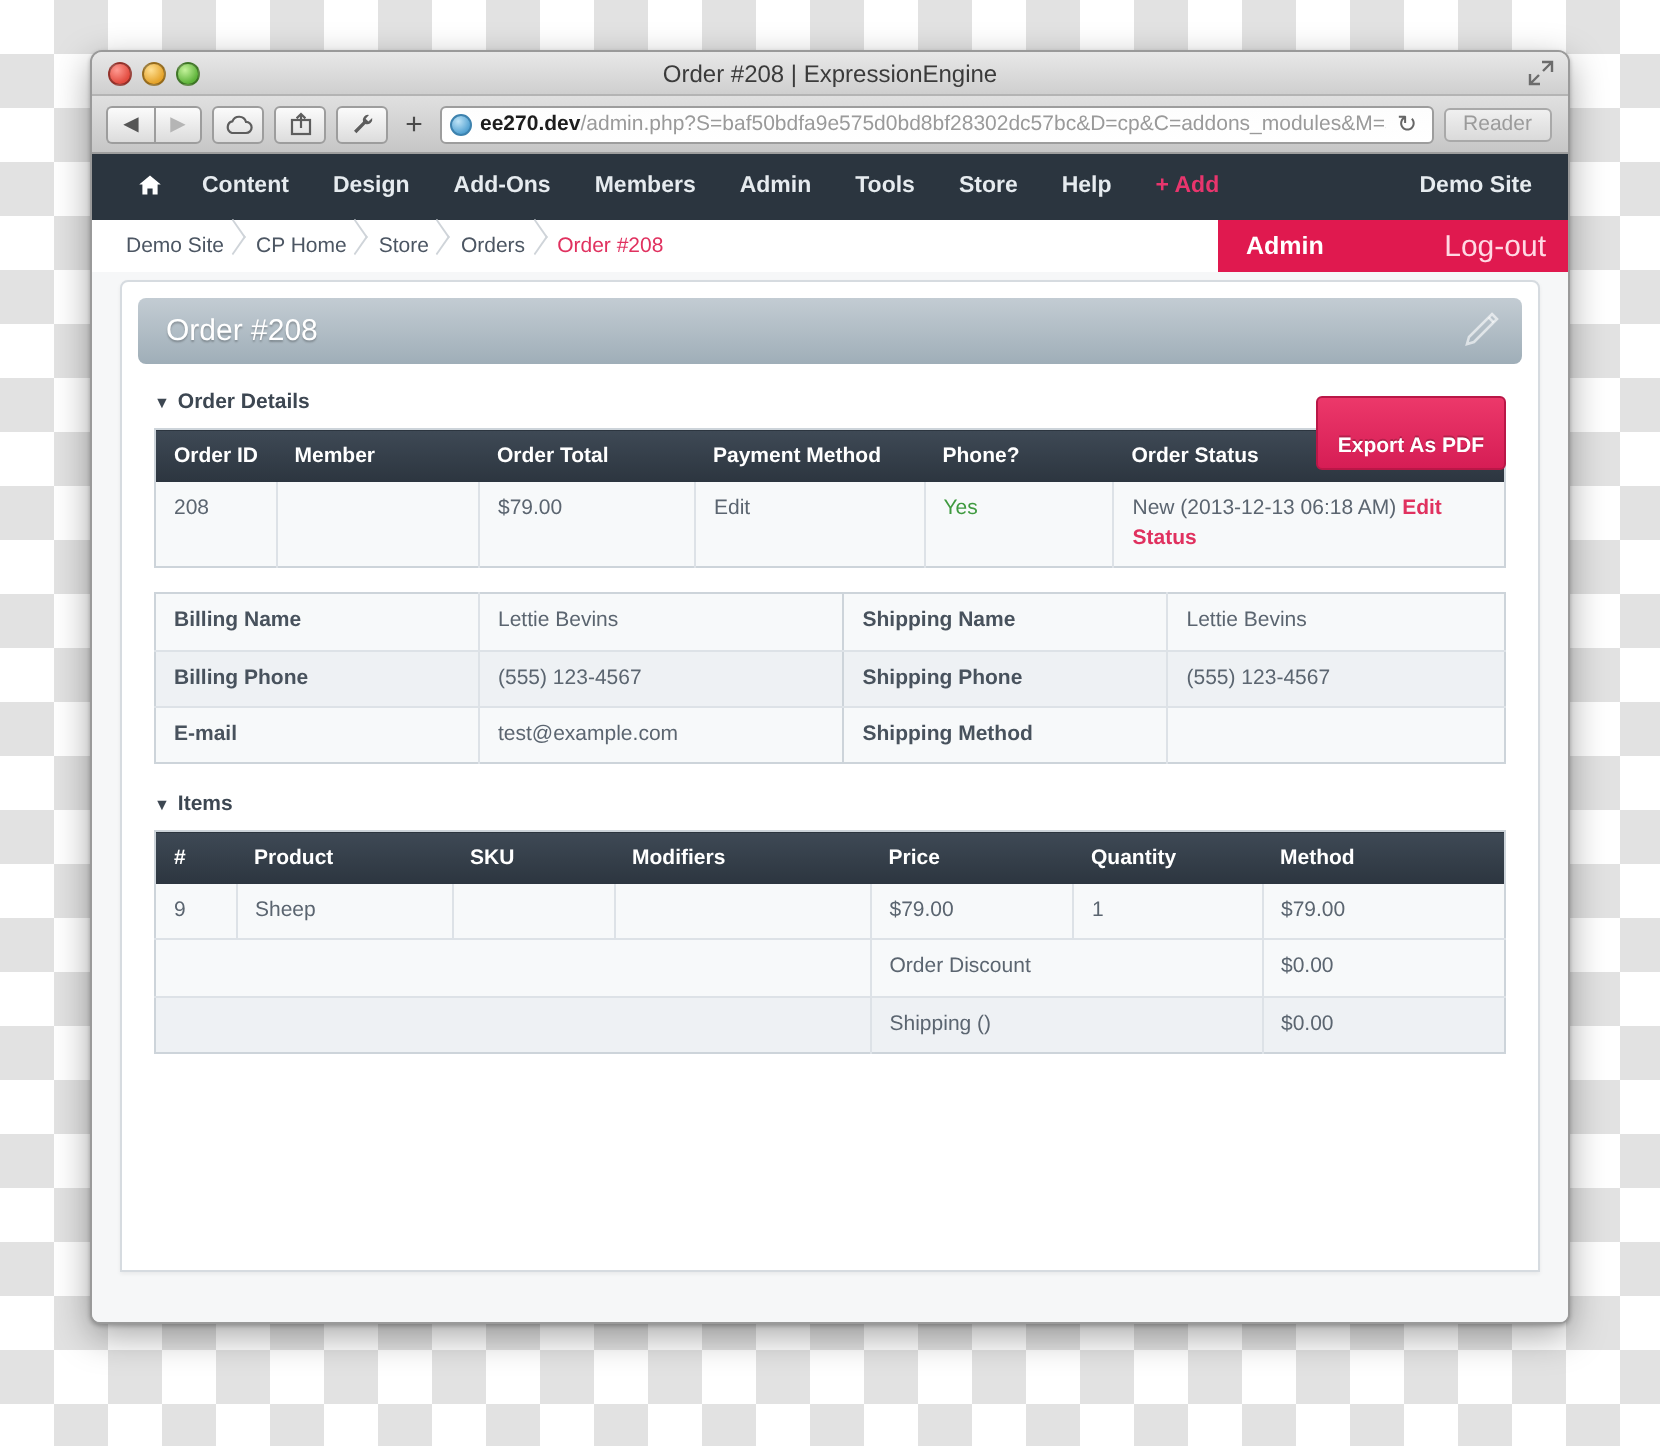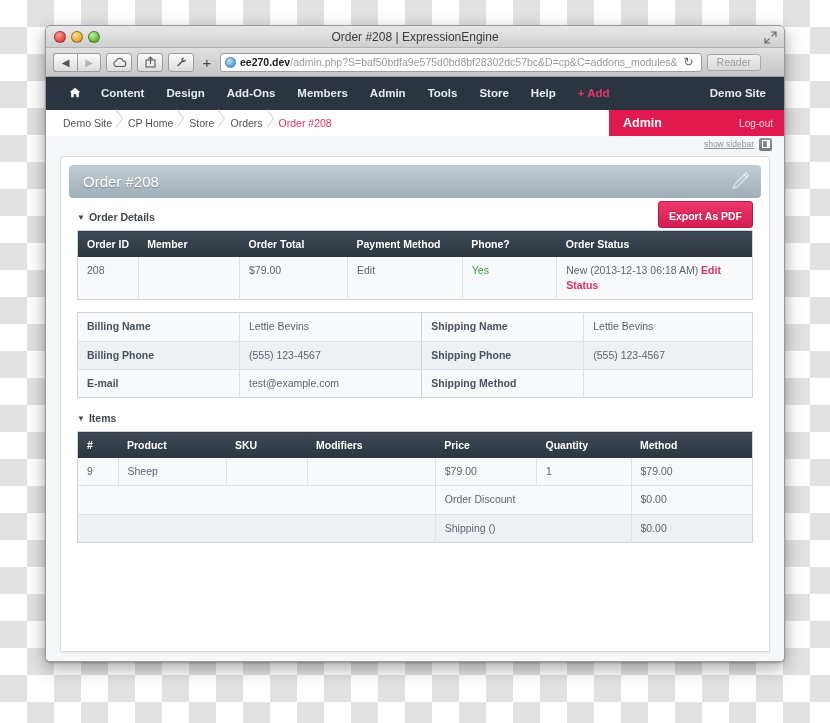--- a/index.html
+++ b/index.html
@@ -80,21 +80,21 @@
   }
   .globe {
     width: 11px; height: 11px; border-radius: 50%;
     background: radial-gradient(circle at 35% 30%, #bfe4f7, #4f9fd0 75%);
     border: 1px solid #3d82ae; flex: none; margin-right: 4px;
   }
   .url-text { font-size: 10.5px; color: #9a9a9a; white-space: nowrap; overflow: hidden; flex: 1; }
   .url-text b { color: #1d1d1d; font-weight: bold; }
   .reload { font-size: 12px; color: #666; padding: 0 5px; flex: none; }
   .reader-btn {
-    height: 17px; padding: 0 9px; margin-right: 16px;
+    height: 17px; padding: 0 9px; margin-right: 1px;
     background: linear-gradient(to bottom, #f0f0f0, #dadada);
     border: 1px solid #a9a9a9; border-radius: 3px;
     font-size: 10.5px; color: #9b9b9b; line-height: 15px; flex: none;
   }
 
   
   .page { background: #f6f7f8; height: 585px; overflow: hidden; position: relative; }
 
   .topnav {
     background: #2b353f; height: 33px;
@@ -120,21 +120,21 @@
     content: ""; position: absolute; right: 3px; top: 3px;
     width: 10px; height: 10px; border-top: 1px solid #cfd4d9; border-right: 1px solid #cfd4d9;
     transform: rotate(45deg) skew(10deg,10deg);
   }
   .adminbar {
     background: #e0194f; width: 175px;
     display: flex; align-items: center; justify-content: space-between;
     padding: 0 11px 0 14px;
   }
   .adminbar .who { color: #fff; font-size: 12.5px; font-weight: bold; }
-  .adminbar .logout { color: #ffd8e3; font-size: 10px; }
+  .adminbar .logout { color: #ffd8e3; font-size: 15px; }
 
   .sidebar-row {
     height: 16px; display: flex; align-items: center; justify-content: flex-end;
     padding-right: 12px; gap: 5px;
   }
   .sidebar-row .lbl { font-size: 8.5px; color: #8a949e; text-decoration: underline; }
   .sidebar-toggle {
     width: 13px; height: 13px; border-radius: 2px;
     background: linear-gradient(to bottom, #8d98a3, #6d7884);
     display: flex; align-items: center; justify-content: center;
@@ -155,25 +155,25 @@
     border-radius: 4px;
     display: flex; align-items: center; padding: 0 14px;
     position: relative;
   }
   .panel-head .ttl { color: #fff; font-size: 15px; text-shadow: 0 1px 1px rgba(0,0,0,0.25); }
   .pencil-icon { position: absolute; right: 10px; top: 5px; color: rgba(255,255,255,0.55); }
 
   .panel-body { padding: 10px 16px 0 16px; position: relative; }
 
   .export-btn {
-    position: absolute; right: 16px; top: 3px;
+    position: absolute; right: 16px; top: 16px;
     background: linear-gradient(to bottom, #ec386a, #d61d55);
     border: 1px solid #b91747; border-radius: 3px;
     color: #fff; font-size: 10.5px; font-weight: bold;
-    padding: 8px 10px 5px 10px;
+    padding: 18px 10px 5px 10px;
     text-shadow: 0 -1px 0 rgba(0,0,0,0.2);
   }
 
   .section-title {
     font-size: 10.5px; color: #3d4752; font-weight: bold;
     margin: 3px 0 7px 0; display: flex; align-items: center; gap: 4px;
   }
   .caret { font-size: 8px; color: #3d4752; }
 
   table { border-collapse: collapse; width: 100%; font-size: 10.5px; }
@@ -286,29 +286,20 @@
         <div class="crumb">Store</div>
         <div class="crumb">Orders</div>
         <div class="crumb last">Order #208</div>
       </div>
       <div class="adminbar">
         <div class="who">Admin</div>
         <div class="logout">Log-out</div>
       </div>
     </div>
 
-    <div class="sidebar-row">
-      <div class="lbl">show sidebar</div>
-      <div class="sidebar-toggle">
-        <svg width="8" height="8" viewBox="0 0 8 8">
-            <rect x="0.5" y="0.5" width="7" height="7" fill="none" stroke="#fff" stroke-width="1"></rect>
-            <rect x="5" y="0.5" width="2.5" height="7" fill="#fff"></rect>
-          </svg>
-      </div>
-    </div>
 
     <div class="panel">
 
       <div class="panel-head">
         <div class="ttl">Order #208</div>
         <div class="pencil-icon">
           <svg width="22" height="22" viewBox="0 0 22 22">
             <path d="M17 3 L19.5 5.5 L8 17 L4.5 18 L5.5 14.5 Z" fill="none" stroke="rgba(255,255,255,0.6)" stroke-width="1.3"></path>
             <path d="M15.3 4.7 L17.8 7.2" stroke="rgba(255,255,255,0.6)" stroke-width="1.3"></path>
           </svg>

